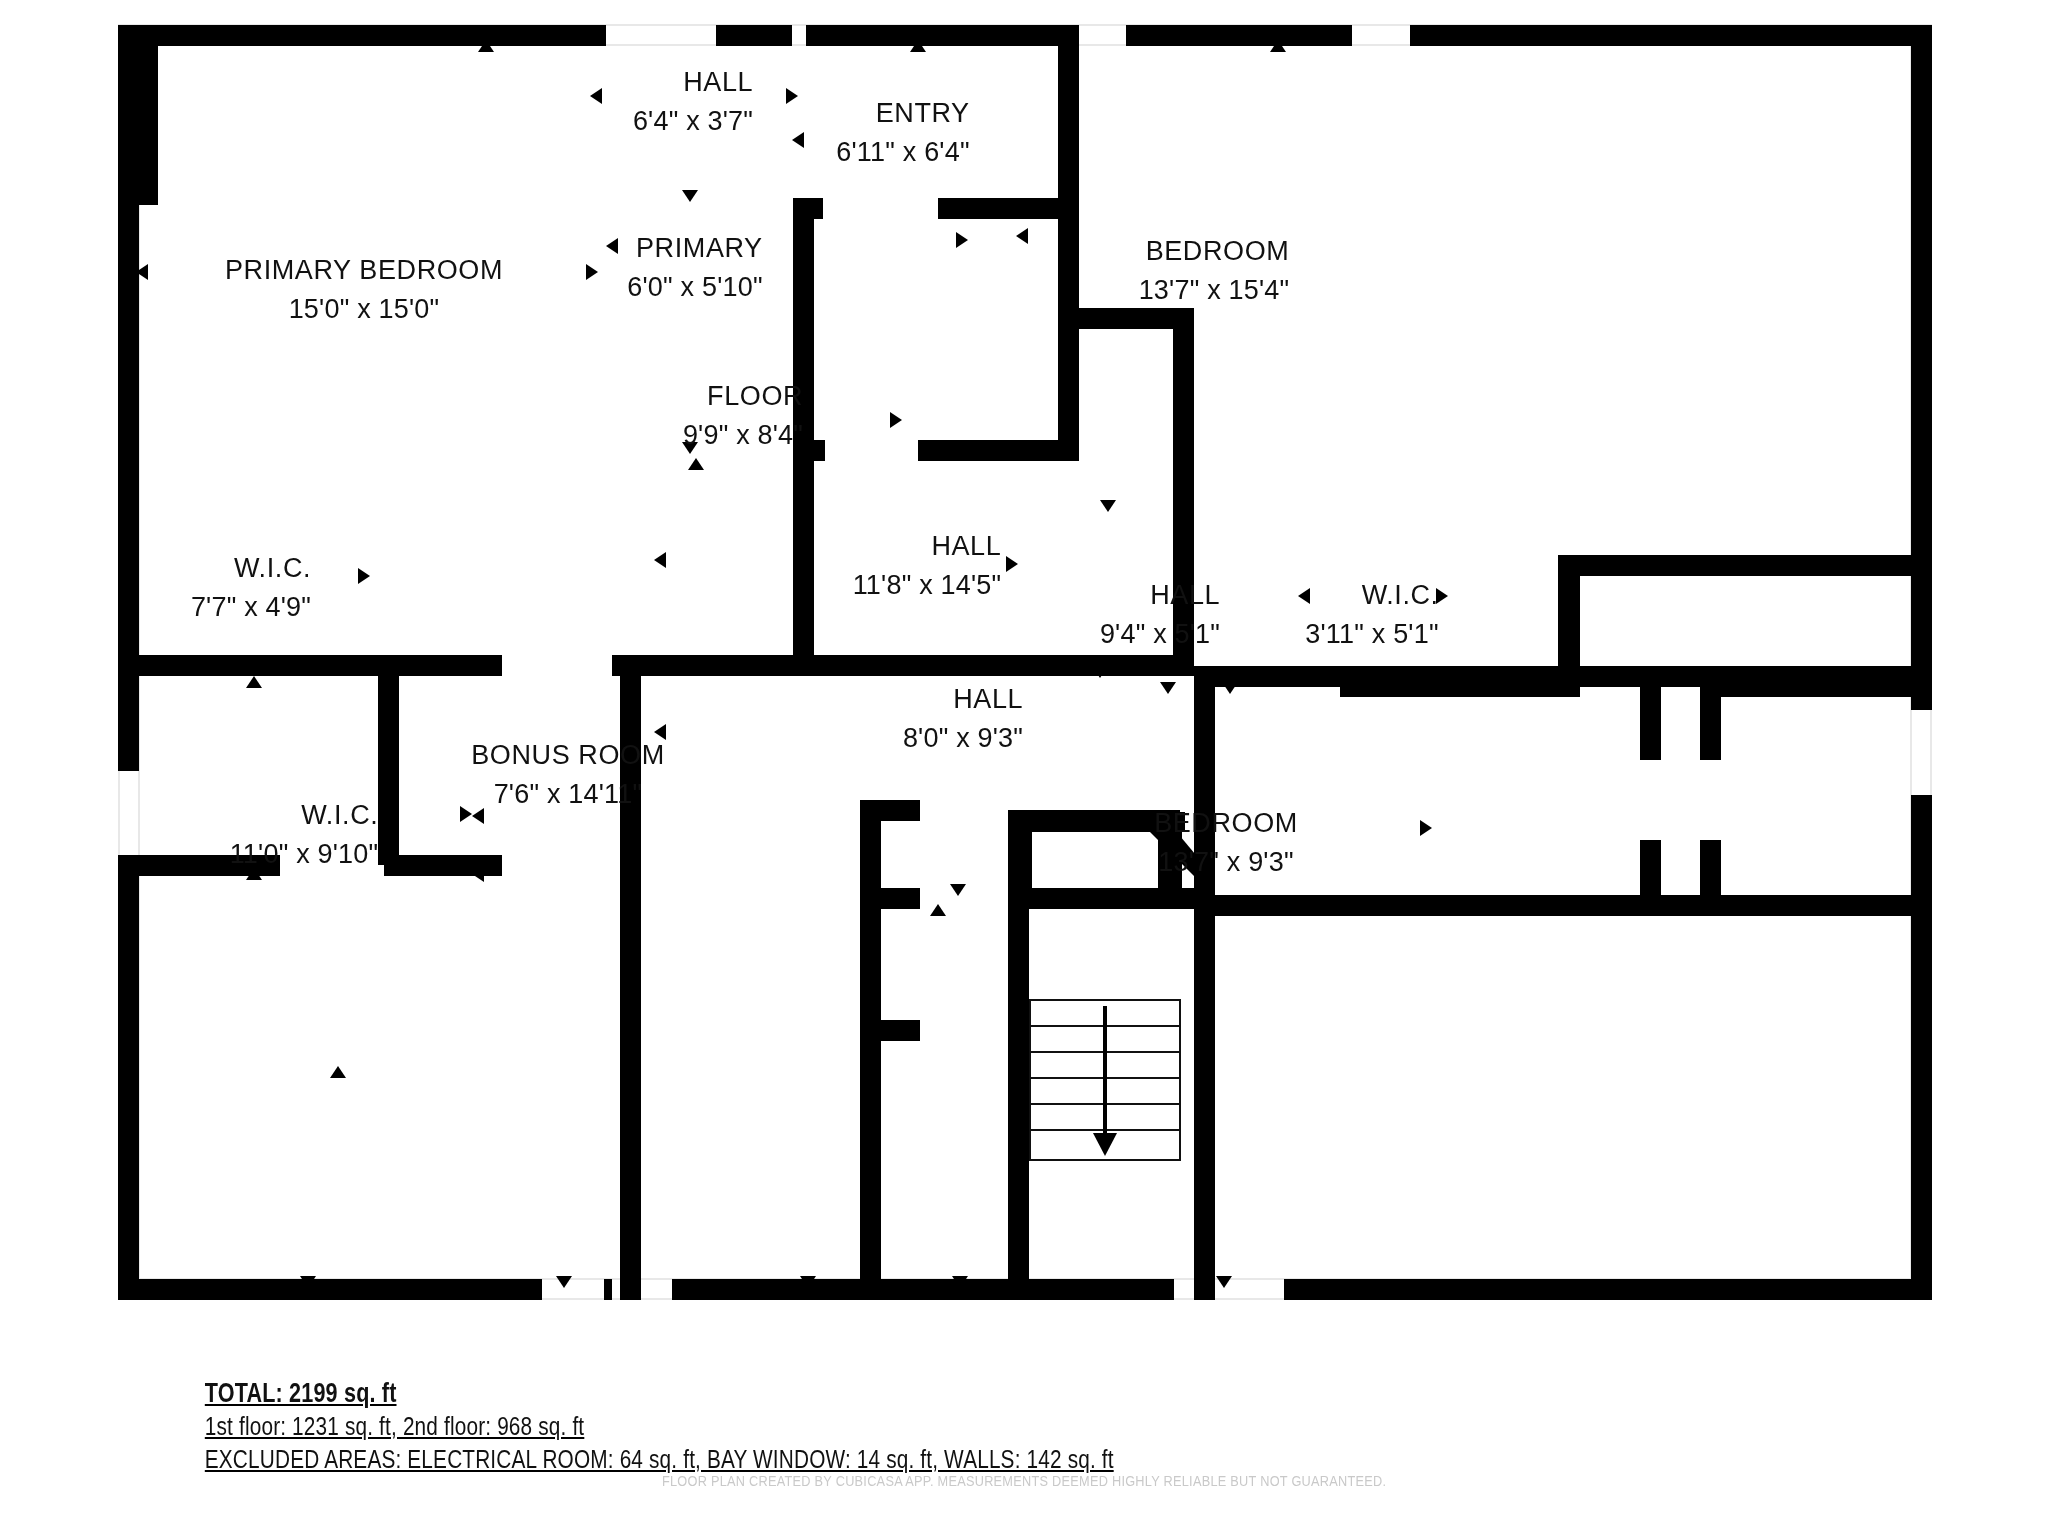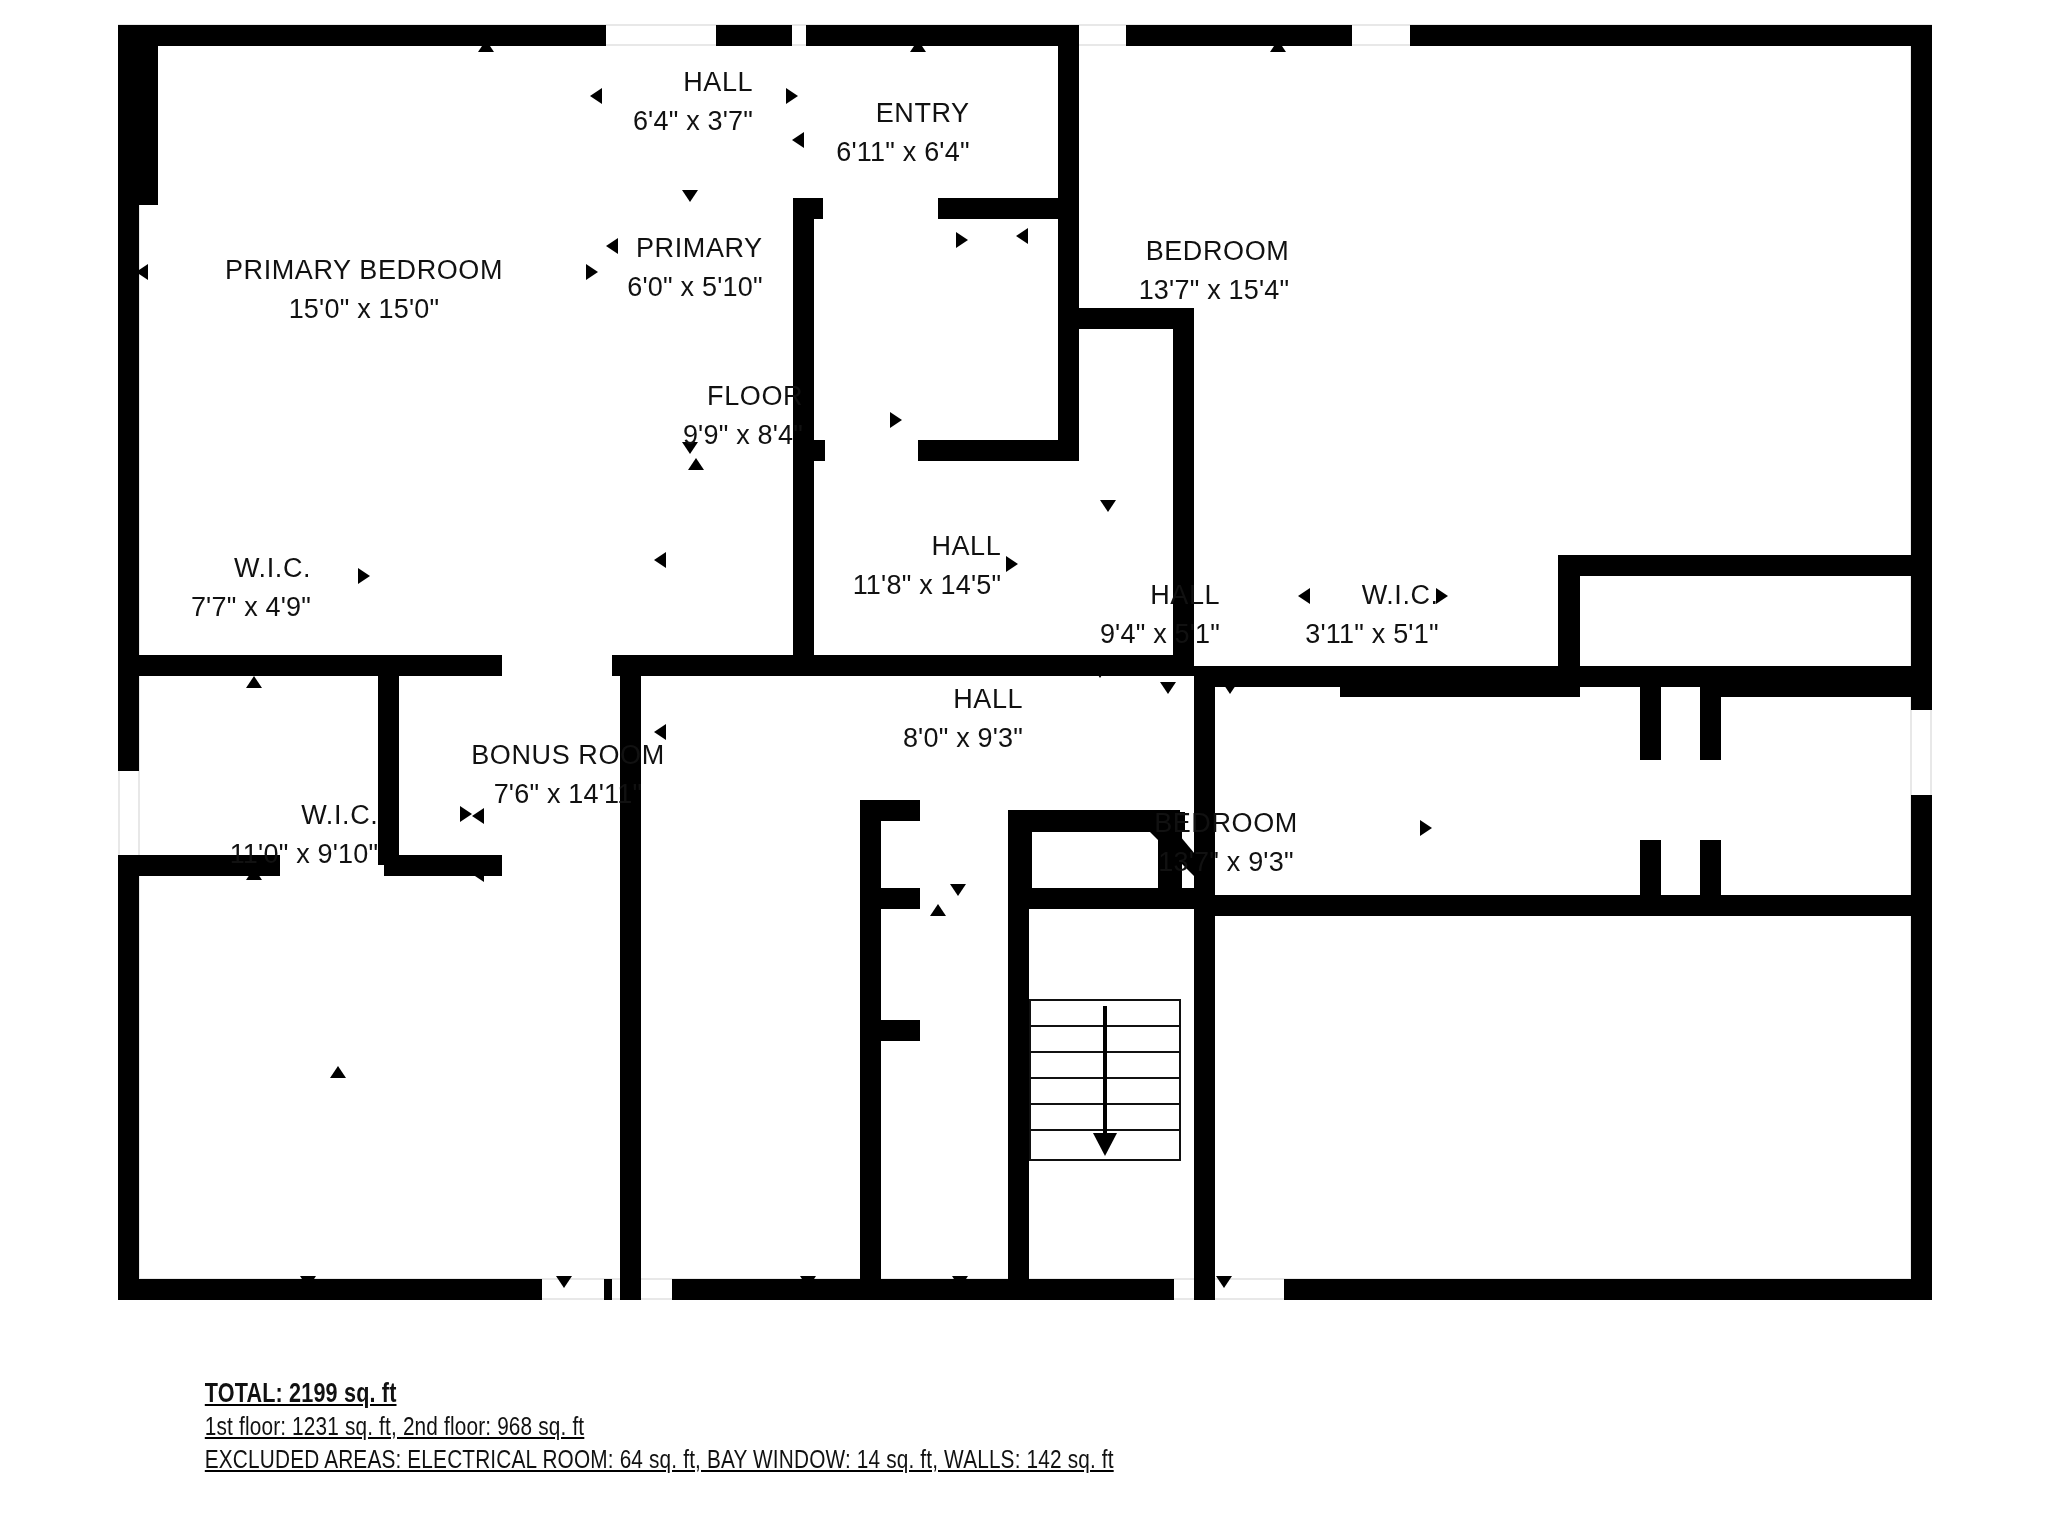--- a/index.html
+++ b/index.html
@@ -427,14 +427,17 @@
     <span class="rname">BEDROOM</span>
     <span class="rdim">13'7" x 9'3"</span>
   </div>
 
   <div id="summary">
     <span class="line total">TOTAL: 2199 sq. ft</span>
     <span class="line floors">1st floor: 1231 sq. ft, 2nd floor: 968 sq. ft</span>
     <span class="line excluded">EXCLUDED AREAS: ELECTRICAL ROOM: 64 sq. ft, BAY WINDOW: 14 sq. ft, WALLS: 142 sq. ft</span>
   </div>
 
+  <div id="disclaimer">
+    <span>FLOOR PLAN CREATED BY CUBICASA APP. MEASUREMENTS DEEMED HIGHLY RELIABLE BUT NOT GUARANTEED.</span>
+  </div>
 
 </div>
 
 </body></html>

